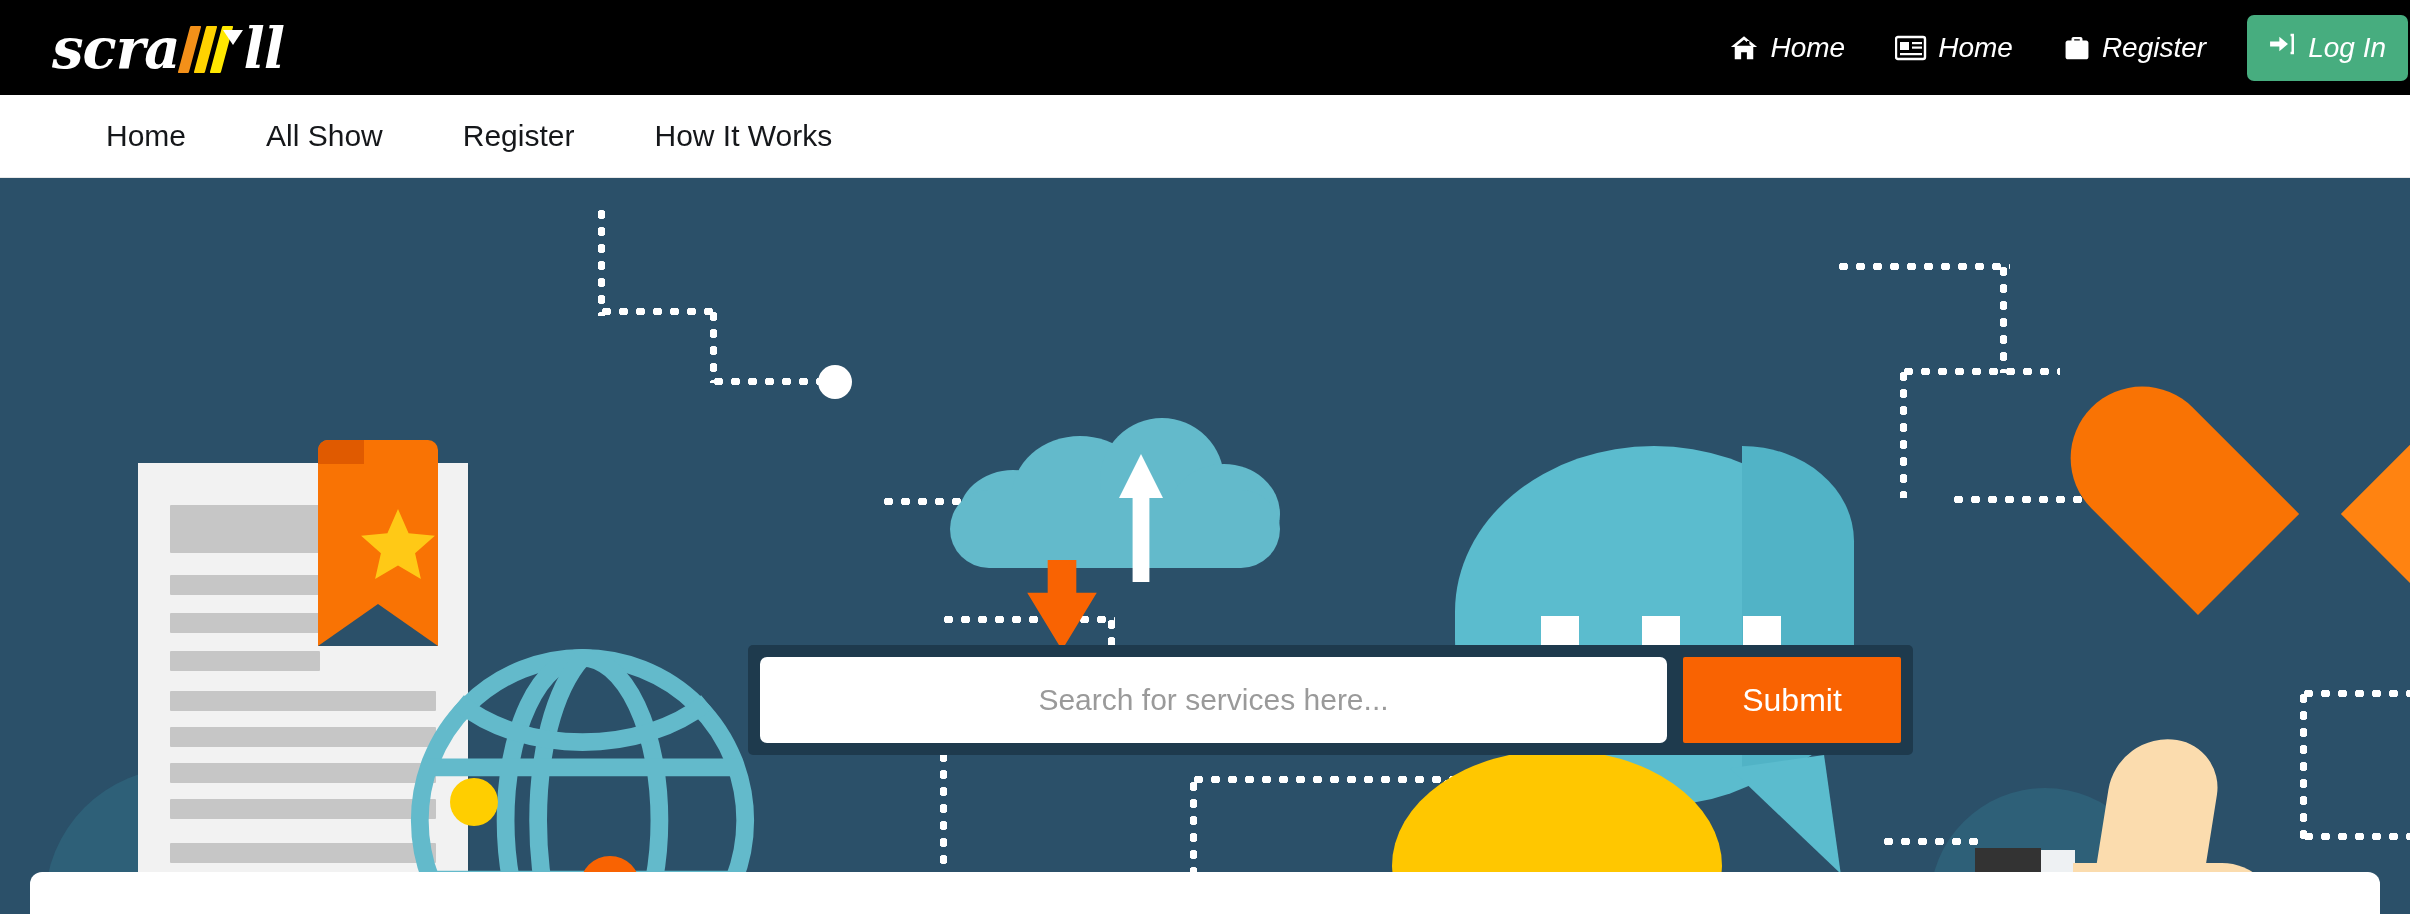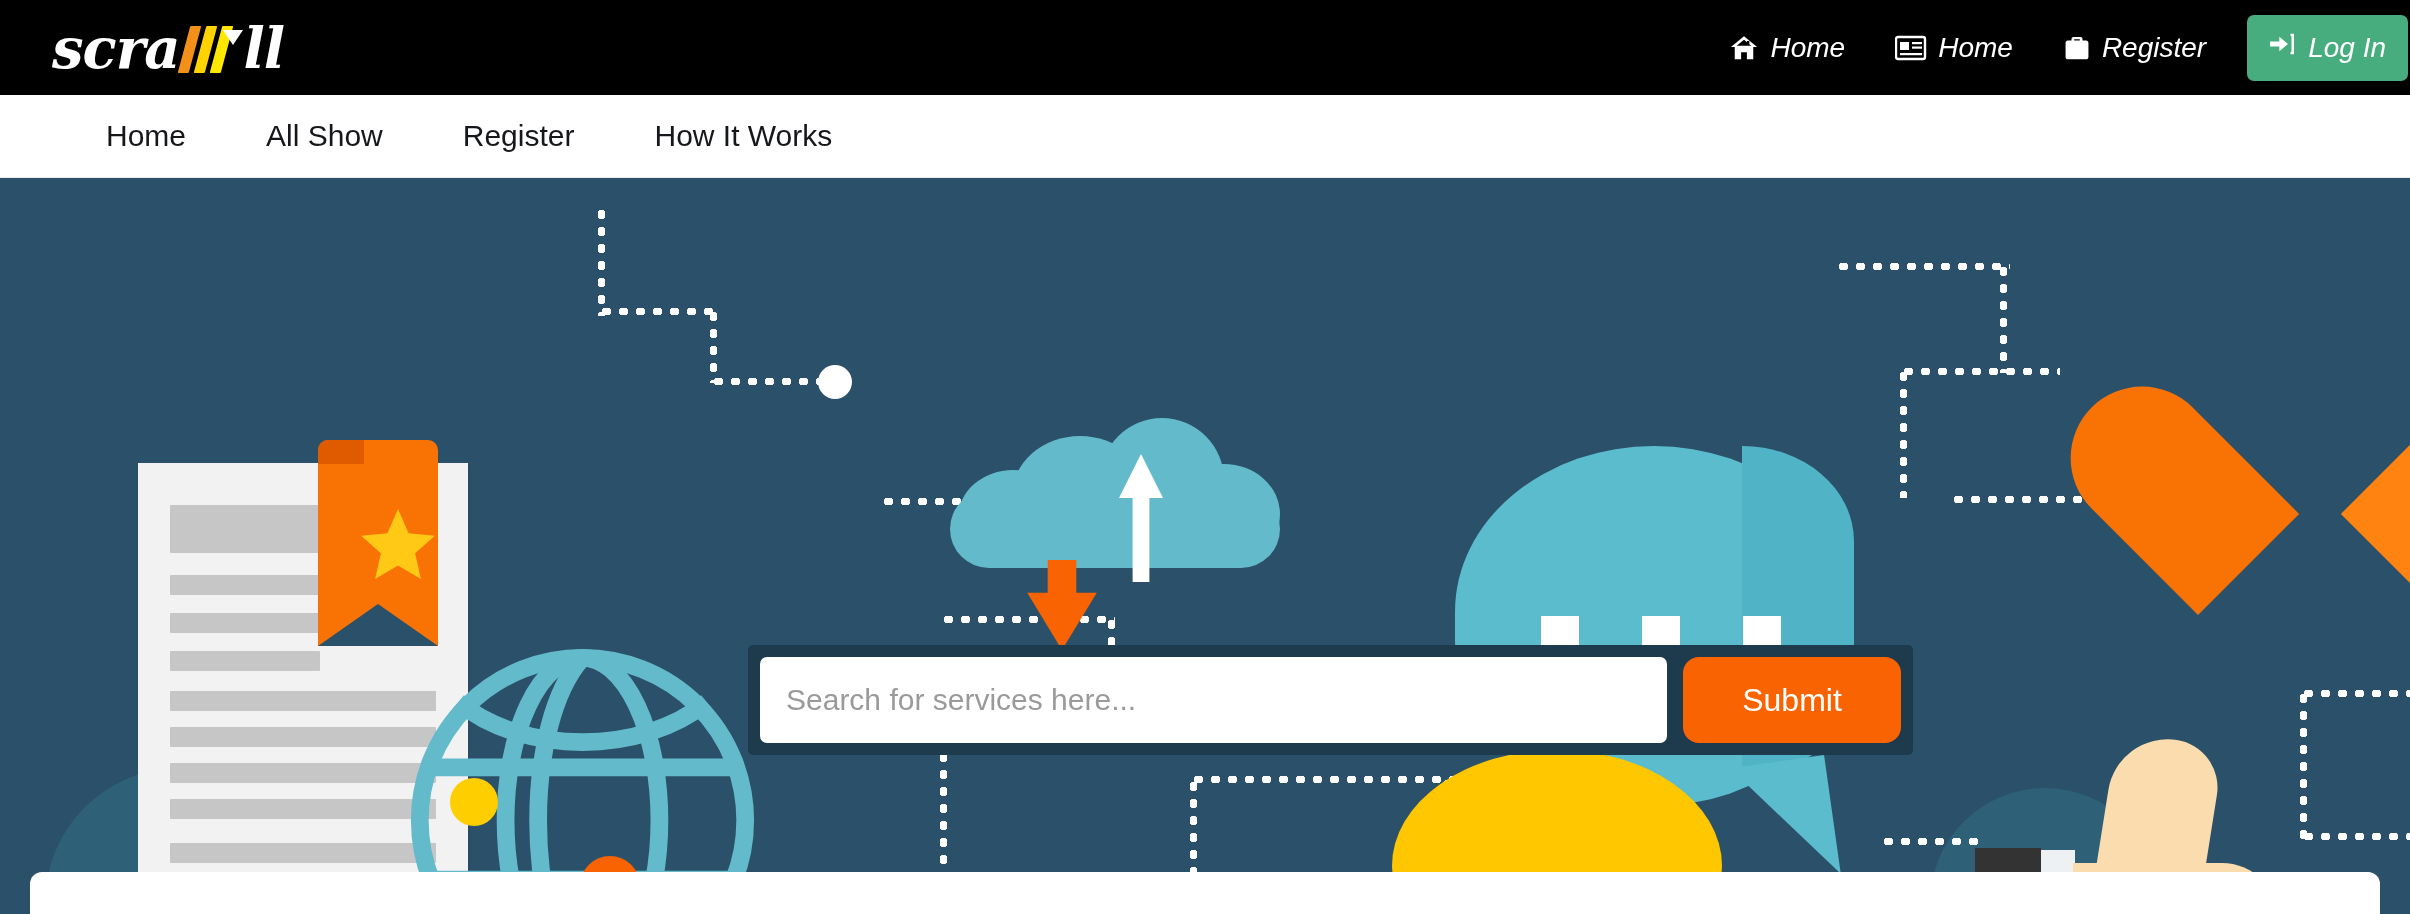--- a/index.html
+++ b/index.html
@@ -357,28 +357,29 @@
     flex: 1;
     height: 86px;
     background: #ffffff;
     border: none;
     border-radius: 7px;
     outline: none;
     font-family: "Liberation Sans", sans-serif;
     font-size: 30px;
     color: #333333;
     padding: 0 26px;
+    text-align: center;
   }
   .search-input::placeholder { color: #9a9a9a; }
   .submit-btn {
     height: 86px;
     min-width: 218px;
     background: #F96302;
     border: none;
-    border-radius: 16px;
+    border-radius: 2px;
     color: #ffffff;
     font-family: "Liberation Sans", sans-serif;
     font-size: 32px;
     cursor: pointer;
     padding: 0 30px;
   }
 
   
   .bottom-card {
     position: absolute;

